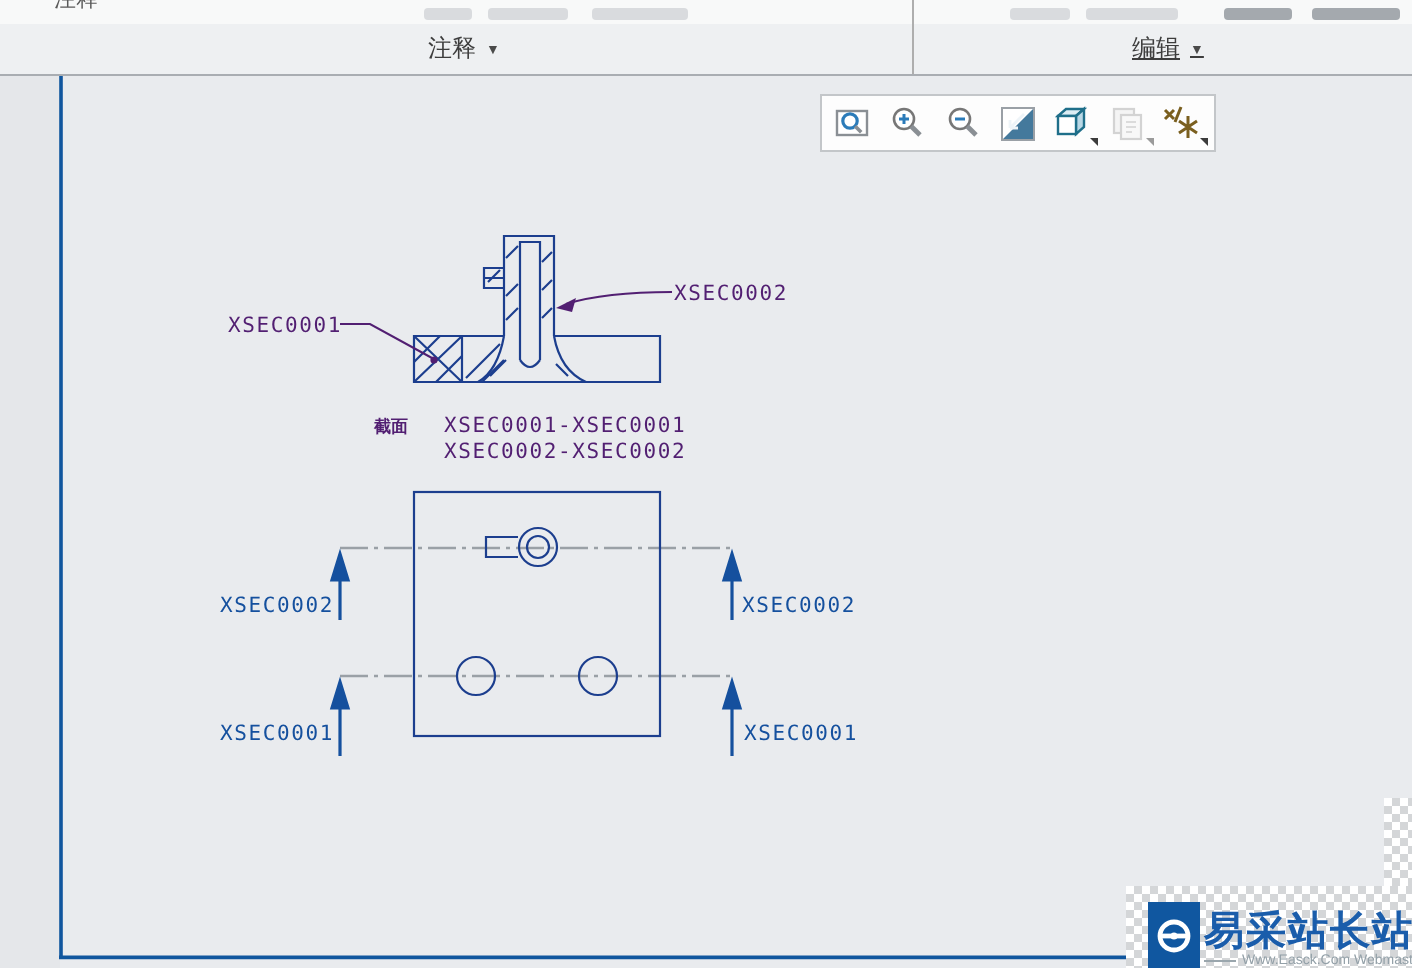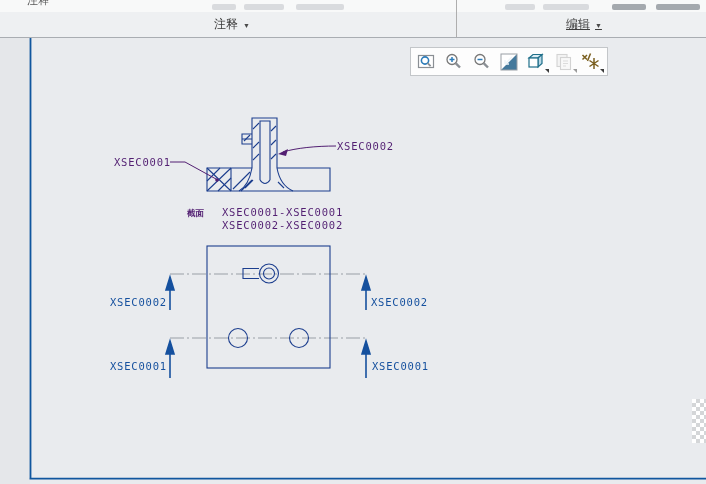--- a/index.html
+++ b/index.html
@@ -199,13 +199,29 @@
           <path d="M2.5,3 L7,7.5 M7,3 L2.5,7.5"></path>
           <path d="M10.5,1.5 L7.5,9"></path>
           <path d="M14,6 V17 M9.5,8.5 L18.5,14.5 M18.5,8.5 L9.5,14.5"></path>
         </g>
       </svg>
       <span class="vt-caret"></span>
     </div>
   </div>
 
   <div class="wm-strip checker"></div>
+  <div class="watermark checker">
+    <div class="wm-logo">
+      <svg width="20" height="20" viewBox="0 0 20 20">
+        <circle cx="10" cy="10" r="7" fill="none" stroke="#ffffff" stroke-width="2.4"></circle>
+        <path d="M3,10 H17" stroke="#ffffff" stroke-width="2.4"></path>
+        <circle cx="10" cy="10" r="1.8" fill="#ffffff"></circle>
+      </svg>
+    </div>
+    <div class="wm-right">
+      <span class="wm-title">易采站长站</span>
+      <span class="wm-tagline">
+        <span class="wm-dash"></span>
+        <span class="wm-tagline-text">Www.Easck.Com Webmaster</span>
+      </span>
+    </div>
+  </div>
 </div>
 
 </body></html>

